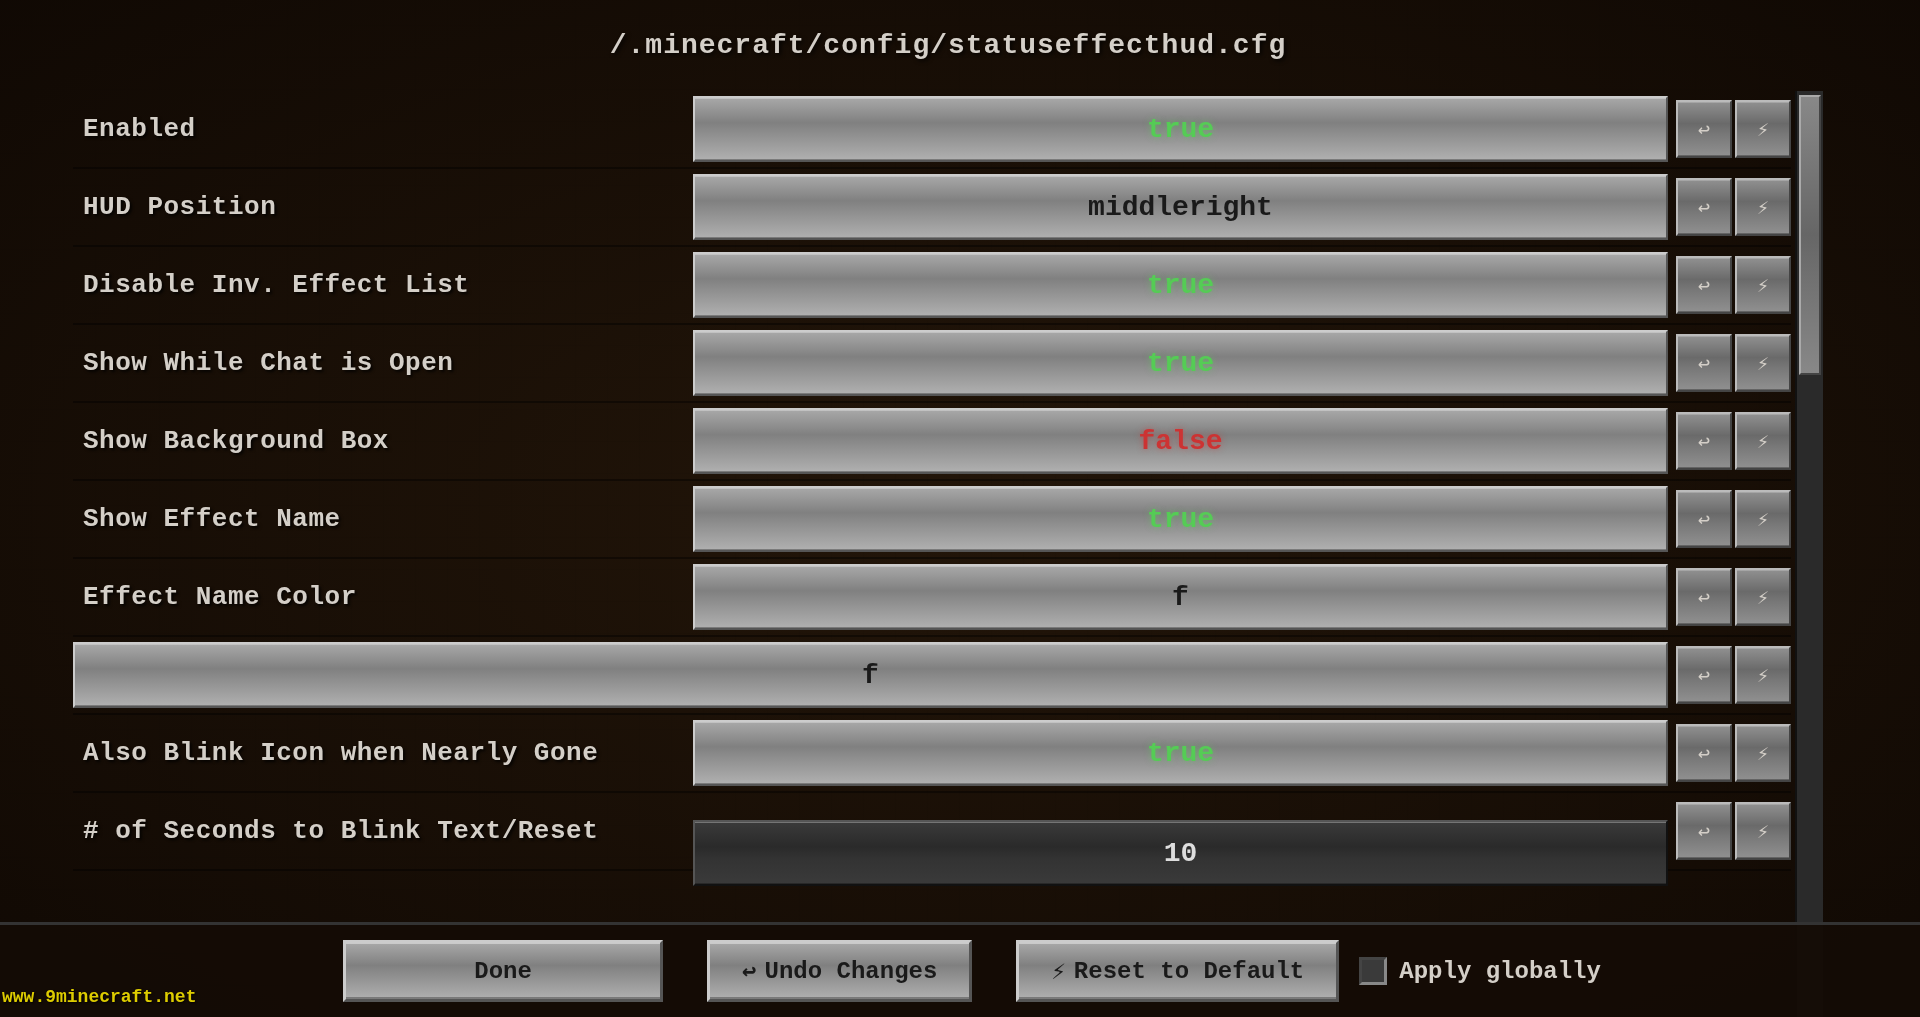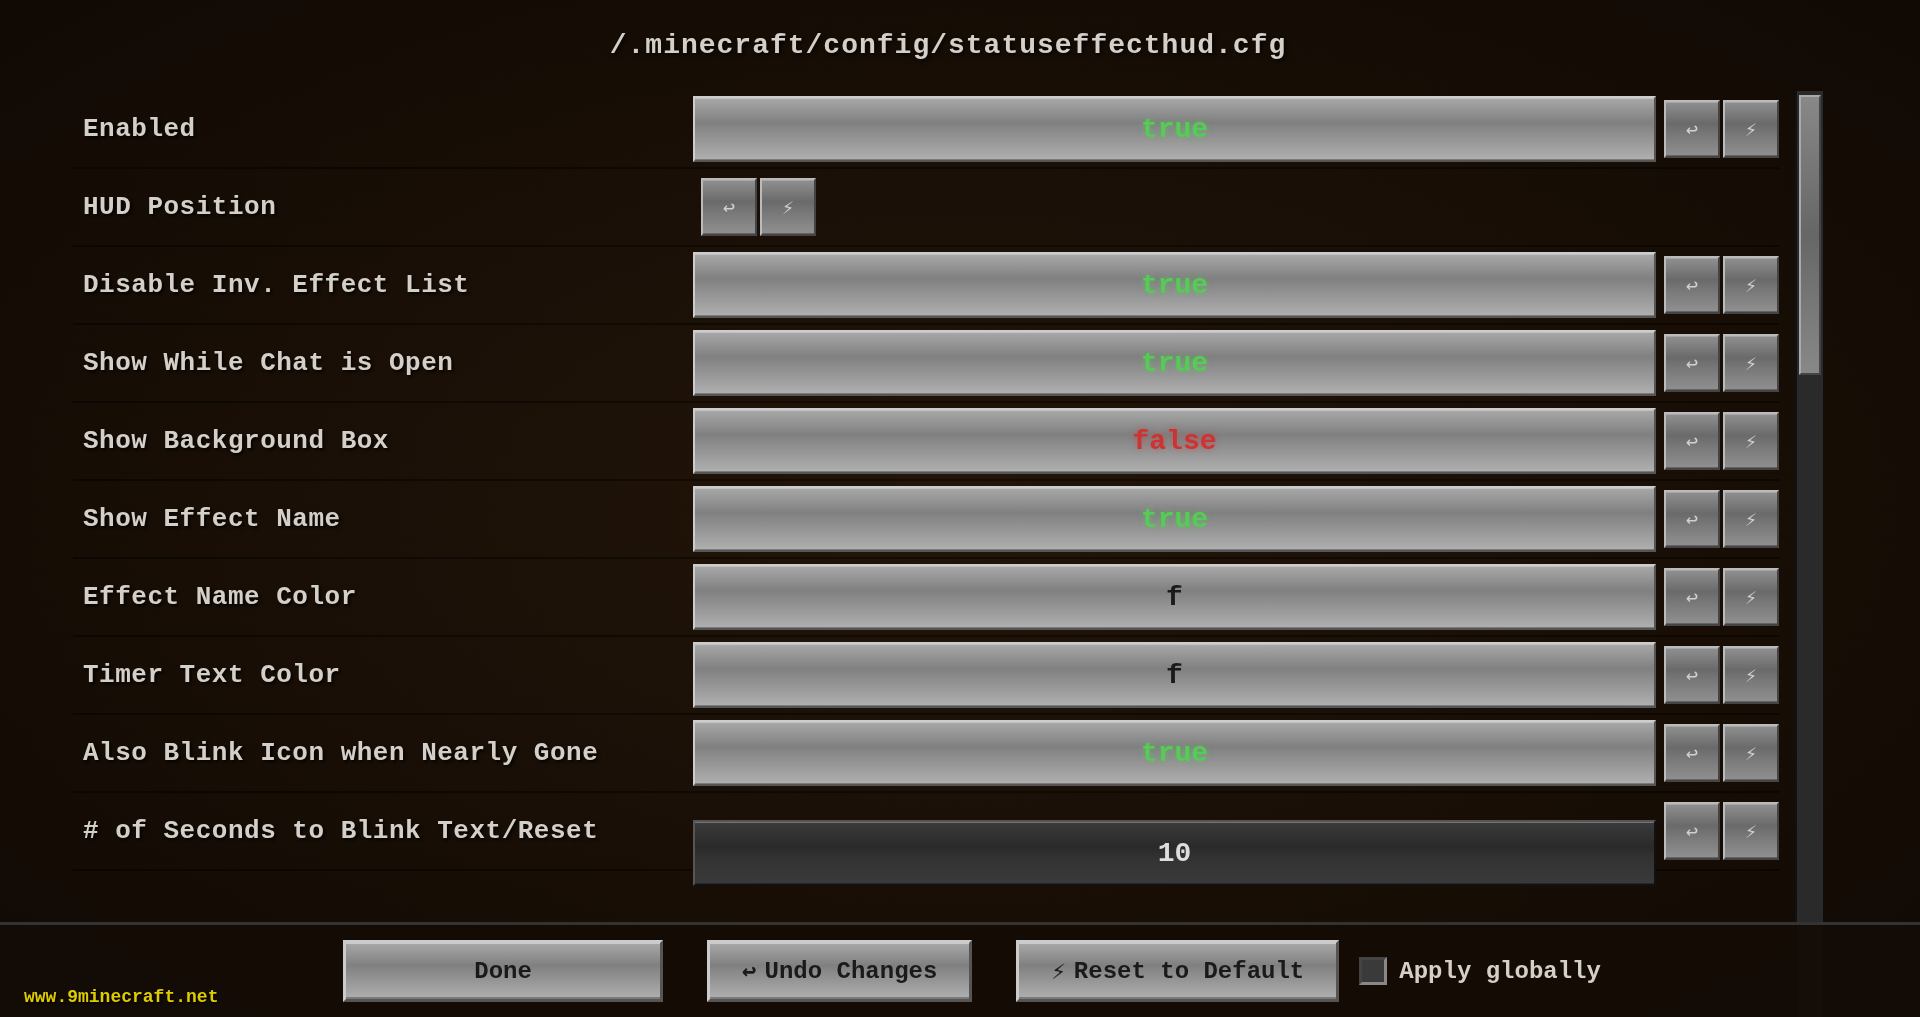--- a/index.html
+++ b/index.html
@@ -58,21 +58,21 @@
       margin-bottom: 30px;
       font-family: 'Courier New', monospace;
       text-shadow: 2px 2px 4px rgba(0,0,0,0.8);
     }
 
     .settings-area {
       width: 100%;
       max-width: 1750px;
       flex: 1;
       display: flex;
-      gap: 16px;
+      gap: 4px;
     }
 
     .settings-list {
       flex: 1;
       display: flex;
       flex-direction: column;
       gap: 0;
     }
 
     .setting-row {
@@ -219,21 +219,21 @@
     .apply-label {
       color: #d4cfc8;
       font-size: 24px;
       font-family: 'Courier New', monospace;
       font-weight: bold;
     }
 
     .watermark {
       position: absolute;
       bottom: 10px;
-      left: 24px;
+      left: 2px;
       color: #ddcc00;
       font-size: 18px;
       font-family: 'Courier New', monospace;
       font-weight: bold;
       z-index: 20;
       text-shadow: 1px 1px 2px rgba(0,0,0,0.8);
     }
 
     .row-buttons-wrapper {
       display: flex;
@@ -256,20 +256,23 @@
           <div class="setting-control">
             <span class="value-true">true</span>
           </div>
           <div class="row-buttons-wrapper">
             <div class="side-btn">↩</div>
             <div class="side-btn">⚡</div>
           </div>
         </div>
         <div class="setting-row">
           <div class="setting-label">HUD Position</div>
+          <div class="setting-control">
+            <span class="value-text">middleright</span>
+          </div>
           <div class="row-buttons-wrapper">
             <div class="side-btn">↩</div>
             <div class="side-btn">⚡</div>
           </div>
         </div>
         <div class="setting-row">
           <div class="setting-label">Disable Inv. Effect List</div>
           <div class="setting-control">
             <span class="value-true">true</span>
           </div>
@@ -312,21 +315,20 @@
           <div class="setting-label">Effect Name Color</div>
           <div class="setting-control">
             <span class="value-text">f</span>
           </div>
           <div class="row-buttons-wrapper">
             <div class="side-btn">↩</div>
             <div class="side-btn">⚡</div>
           </div>
         </div>
         <div class="setting-row">
-          <div class="setting-label">Timer Text Color</div>
           <div class="setting-control">
             <span class="value-text">f</span>
           </div>
           <div class="row-buttons-wrapper">
             <div class="side-btn">↩</div>
             <div class="side-btn">⚡</div>
           </div>
         </div>
         <div class="setting-row">
           <div class="setting-label">Also Blink Icon when Nearly Gone</div>

